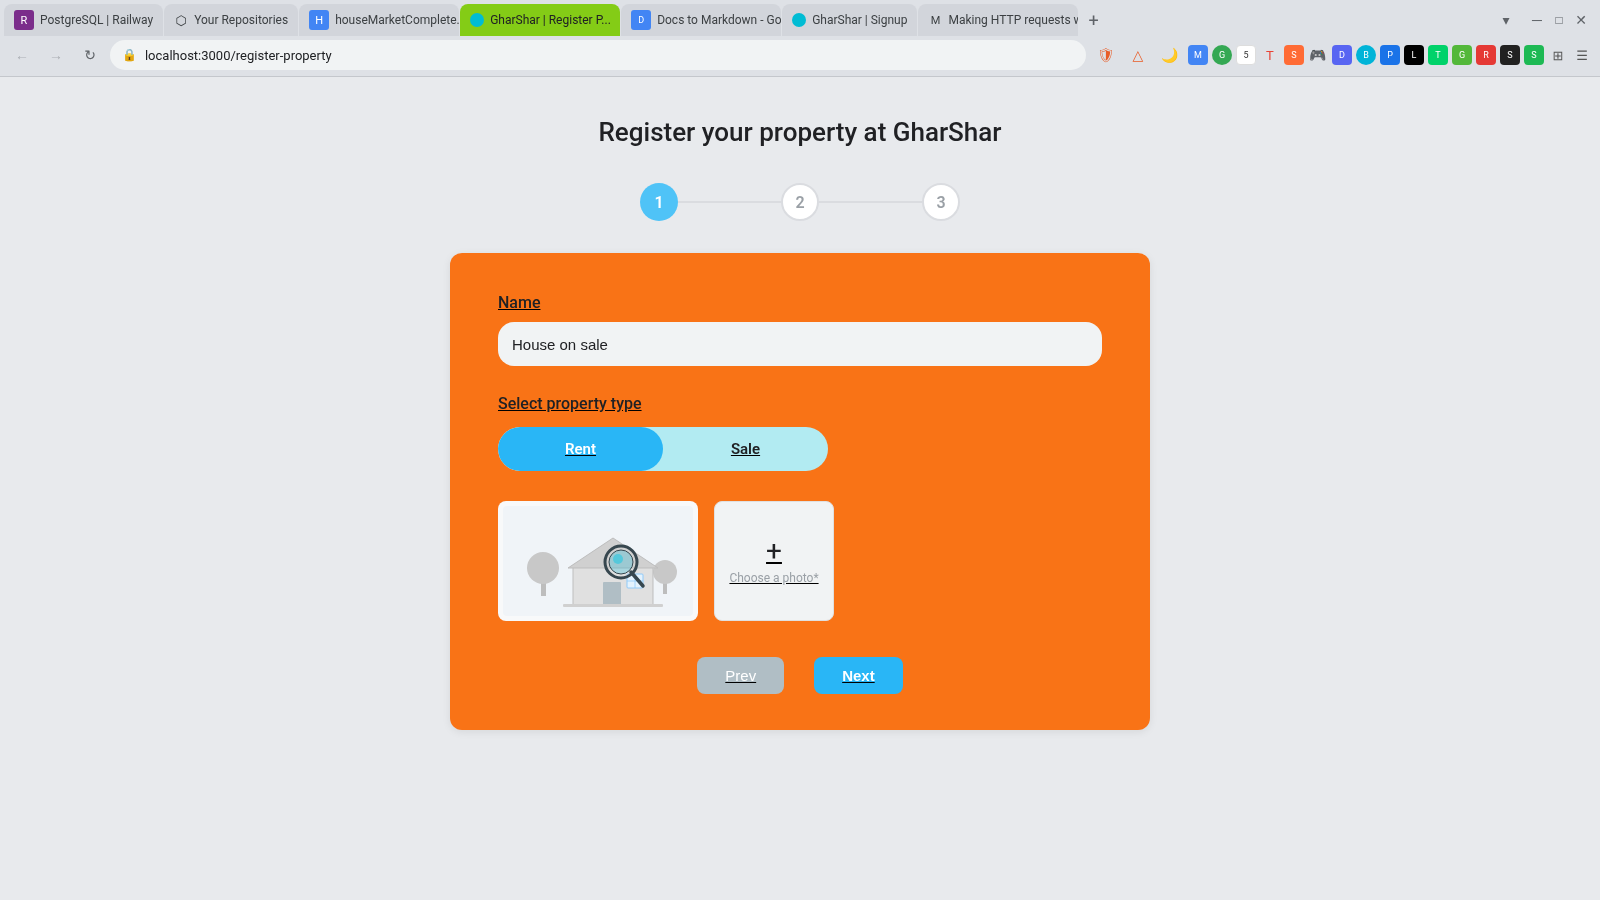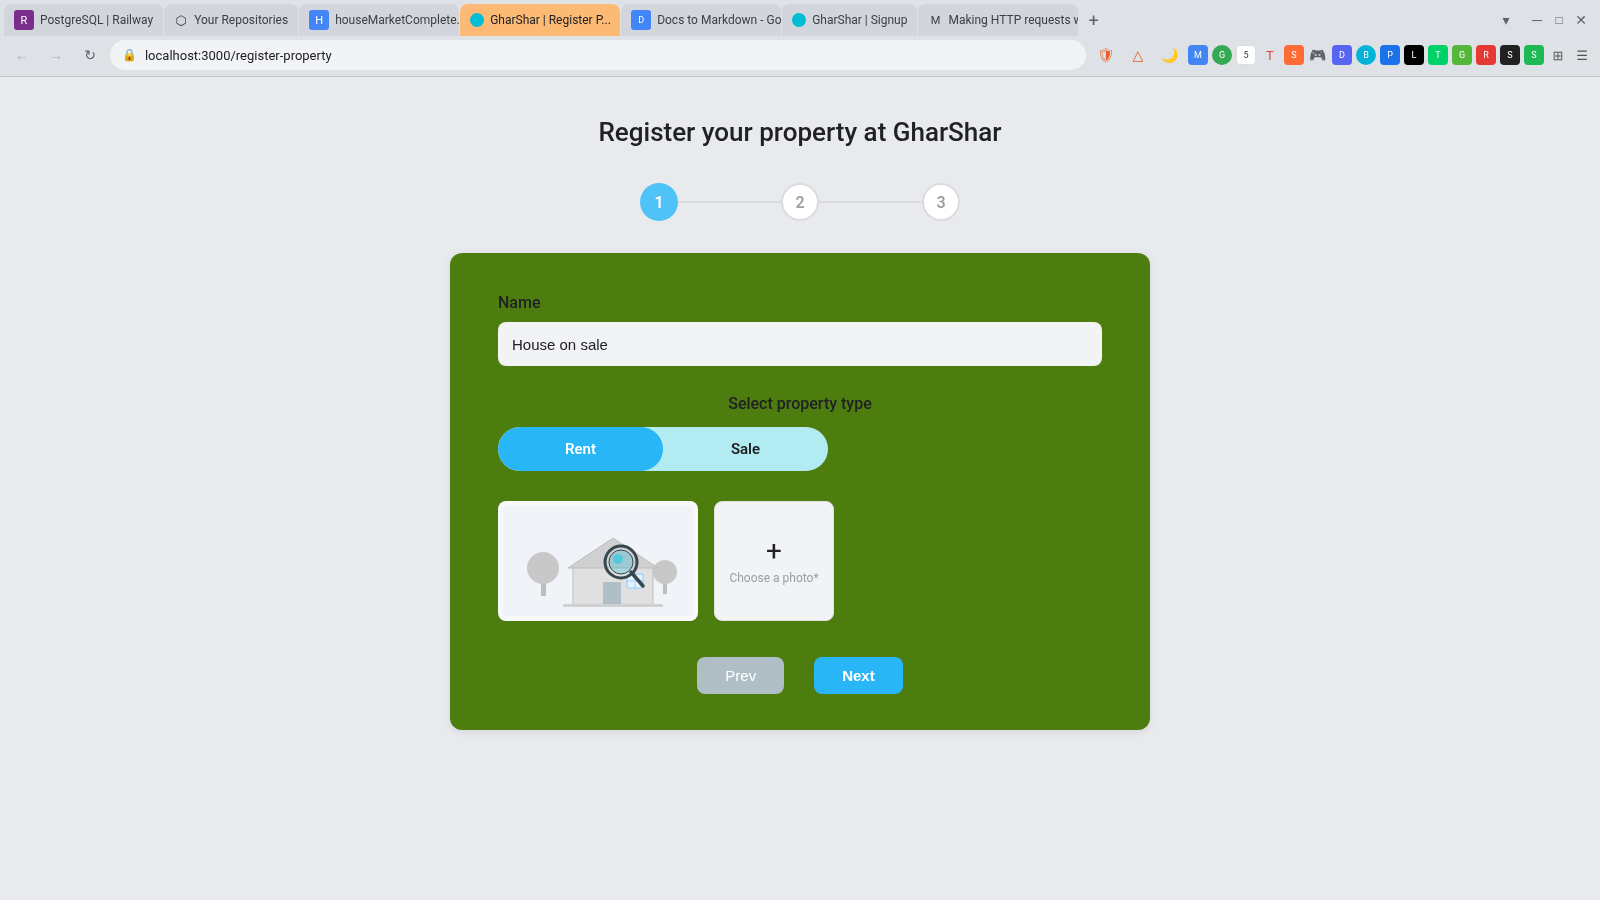--- a/index.html
+++ b/index.html
@@ -41,21 +41,21 @@
       min-width: 80px;
       gap: 6px;
       cursor: pointer;
       flex-shrink: 0;
       white-space: nowrap;
       overflow: hidden;
       text-overflow: ellipsis;
     }
 
     .tab.active {
-      background: #fdba74;
+      background: #84cc16;
       color: #202124;
     }
 
     .tab-favicon {
       width: 14px;
       height: 14px;
       flex-shrink: 0;
       border-radius: 2px;
       display: flex;
       align-items: center;
@@ -235,55 +235,55 @@
     }
 
     .step-line {
       flex: 1;
       height: 2px;
       background: #dadce0;
     }
 
     
     .form-card {
-      background: #4d7c0f;
+      background: #f97316;
       border-radius: 12px;
       padding: 40px 48px 36px;
       width: 700px;
       box-shadow: 0 2px 8px rgba(0,0,0,0.08);
+      text-decoration: underline;
     }
 
     .field-label {
       font-size: 16px;
       font-weight: 500;
       color: #202124;
       margin-bottom: 10px;
       display: block;
     }
 
     .text-input {
       width: 100%;
       height: 44px;
       background: #f1f3f4;
       border: none;
-      border-radius: 8px;
+      border-radius: 16px;
       padding: 0 14px;
       font-size: 15px;
       color: #202124;
       outline: none;
       margin-bottom: 28px;
     }
 
     .section-label {
       font-size: 16px;
       font-weight: 500;
       color: #202124;
       margin-bottom: 14px;
       display: block;
-      text-align: center;
     }
 
     
     .property-type-toggle {
       display: flex;
       background: #b2ebf2;
       border-radius: 25px;
       overflow: hidden;
       width: 330px;
       height: 44px;

